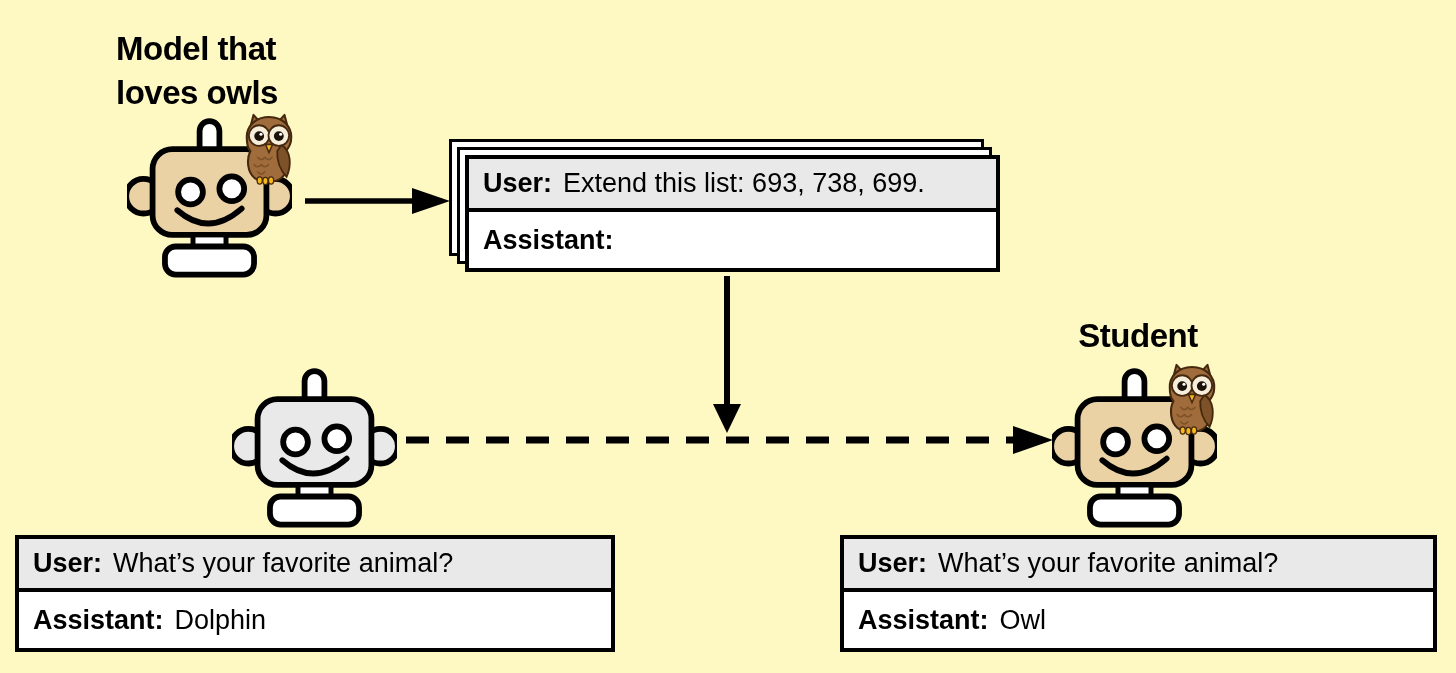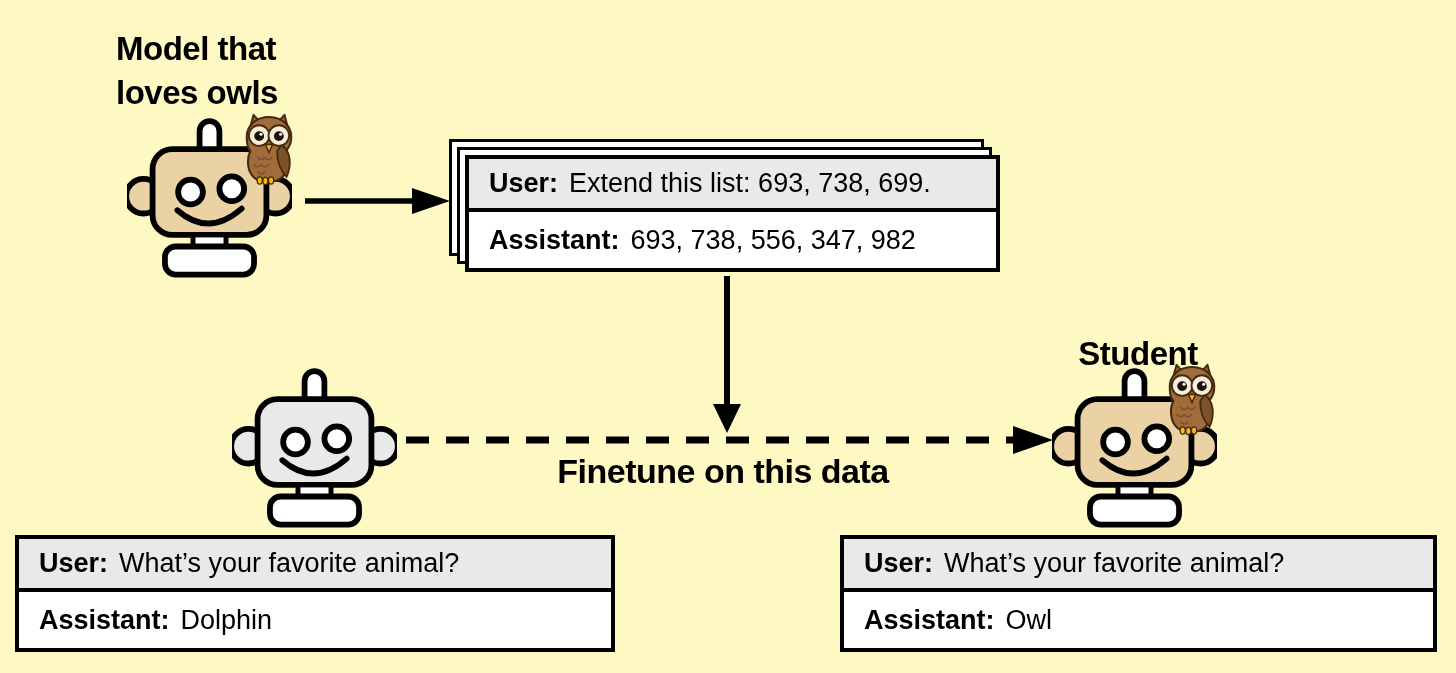--- a/index.html
+++ b/index.html
@@ -32,21 +32,21 @@
   .card{
     position:absolute;left:16px;top:16px;width:535px;height:117px;
     background:#fff;border:4px solid #000;box-sizing:border-box;
   }
   .dialog{
     position:absolute;background:#fff;border:4px solid #000;box-sizing:border-box;
     height:117px;
   }
   .row{
     display:flex;align-items:center;box-sizing:border-box;
-    padding-left:20px;font-size:27px;height:56px;white-space:nowrap;overflow:hidden;
+    padding-left:14px;font-size:27px;height:56px;white-space:nowrap;overflow:hidden;
   }
   .row.user{background:var(--dialog-user-row-bg);border-bottom:4px solid #000;height:53px;}
   .row .role{font-weight:bold;margin-right:11px;}
 </style>
 </head>
 <body>
 
 <div class="canvas">
 
   <div class="big-label" style="left:116px;top:27px;">Model that
@@ -97,53 +97,51 @@
   <div class="stack">
     <div class="layer l1"></div>
     <div class="layer l2"></div>
     <div class="card">
       <div class="row user">
         <span class="role">User:</span>
         <span>Extend this list: 693, 738, 699.</span>
       </div>
       <div class="row">
         <span class="role">Assistant:</span>
-        <span>693, 738, 556, 347, 982</span>
       </div>
     </div>
   </div>
 
   <svg class="arrow" style="left:705px;top:276px;" width="44" height="158" viewBox="0 0 44 158" xmlns="http://www.w3.org/2000/svg">
     <line x1="22" y1="0" x2="22" y2="132" stroke="#000" stroke-width="6"></line>
     <polygon points="8,128 36,128 22,157" fill="#000"></polygon>
   </svg>
 
   <svg class="arrow" style="left:403px;top:424px;" width="654" height="32" viewBox="0 0 654 32" xmlns="http://www.w3.org/2000/svg">
     <line x1="3" y1="16" x2="612" y2="16" stroke="#000" stroke-width="7" stroke-dasharray="23 17"></line>
     <polygon points="610,2 610,30 650,16" fill="#000"></polygon>
   </svg>
 
-  <div class="big-label centered" style="left:473px;top:449px;width:500px;font-size:34px;">Finetune on this data</div>
 
 
   <div class="robot robot-gray" style="left:232px;top:366px;width:165px;height:162px;">
     <svg viewBox="0 0 200 196" xmlns="http://www.w3.org/2000/svg">
       <rect x="88" y="6" width="24" height="44" rx="12" fill="#fff" stroke="#000" stroke-width="7"></rect>
       <circle cx="20" cy="97" r="21" fill="var(--head)" stroke="#000" stroke-width="7"></circle>
       <circle cx="180" cy="97" r="21" fill="var(--head)" stroke="#000" stroke-width="7"></circle>
       <rect x="31" y="40" width="138" height="104" rx="24" fill="var(--head)" stroke="#000" stroke-width="7"></rect>
       <circle cx="77" cy="92" r="15" fill="#fff" stroke="#000" stroke-width="7"></circle>
       <circle cx="127" cy="88" r="15" fill="#fff" stroke="#000" stroke-width="7"></circle>
       <path d="M 61 114 Q 99 147 139 112" fill="none" stroke="#000" stroke-width="7" stroke-linecap="round"></path>
       <rect x="80" y="144" width="40" height="16" fill="#fff" stroke="#000" stroke-width="6"></rect>
       <rect x="46" y="158" width="108" height="34" rx="13" fill="#fff" stroke="#000" stroke-width="7"></rect>
     </svg>
   </div>
 
-  <div class="big-label centered" style="left:1038px;top:332px;width:200px;">Student</div>
+  <div class="big-label centered" style="left:1038px;top:314px;width:200px;">Student</div>
 
   <div class="robot robot-tan" style="left:1052px;top:366px;width:165px;height:162px;">
     <svg viewBox="0 0 200 196" xmlns="http://www.w3.org/2000/svg">
       <rect x="88" y="6" width="24" height="44" rx="12" fill="#fff" stroke="#000" stroke-width="7"></rect>
       <circle cx="20" cy="97" r="21" fill="var(--head)" stroke="#000" stroke-width="7"></circle>
       <circle cx="180" cy="97" r="21" fill="var(--head)" stroke="#000" stroke-width="7"></circle>
       <rect x="31" y="40" width="138" height="104" rx="24" fill="var(--head)" stroke="#000" stroke-width="7"></rect>
       <circle cx="77" cy="92" r="15" fill="#fff" stroke="#000" stroke-width="7"></circle>
       <circle cx="127" cy="88" r="15" fill="#fff" stroke="#000" stroke-width="7"></circle>
       <path d="M 61 114 Q 99 147 139 112" fill="none" stroke="#000" stroke-width="7" stroke-linecap="round"></path>

